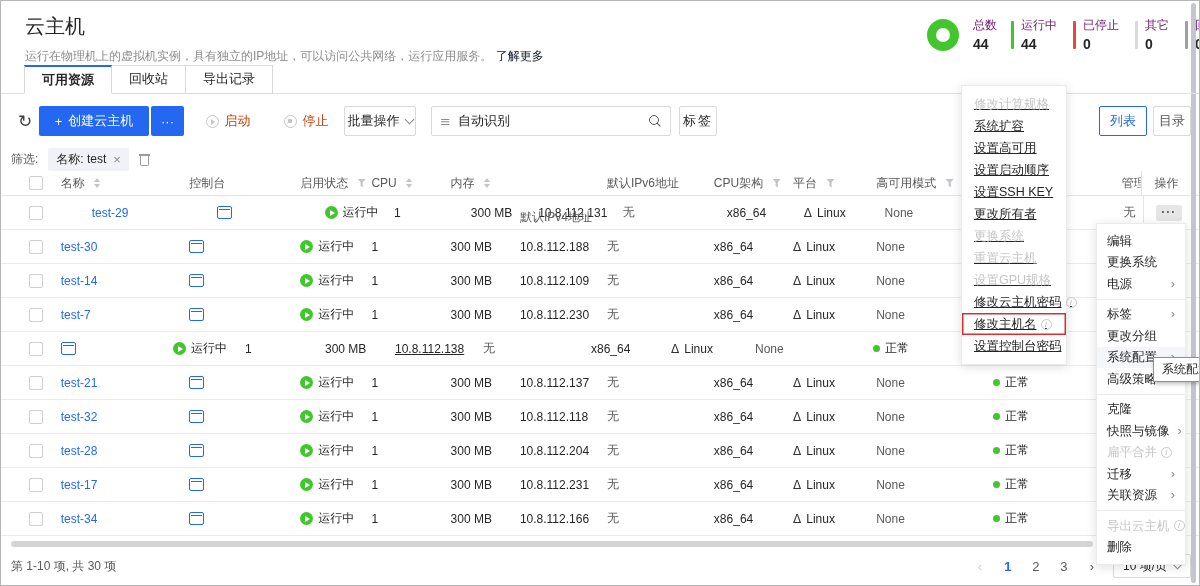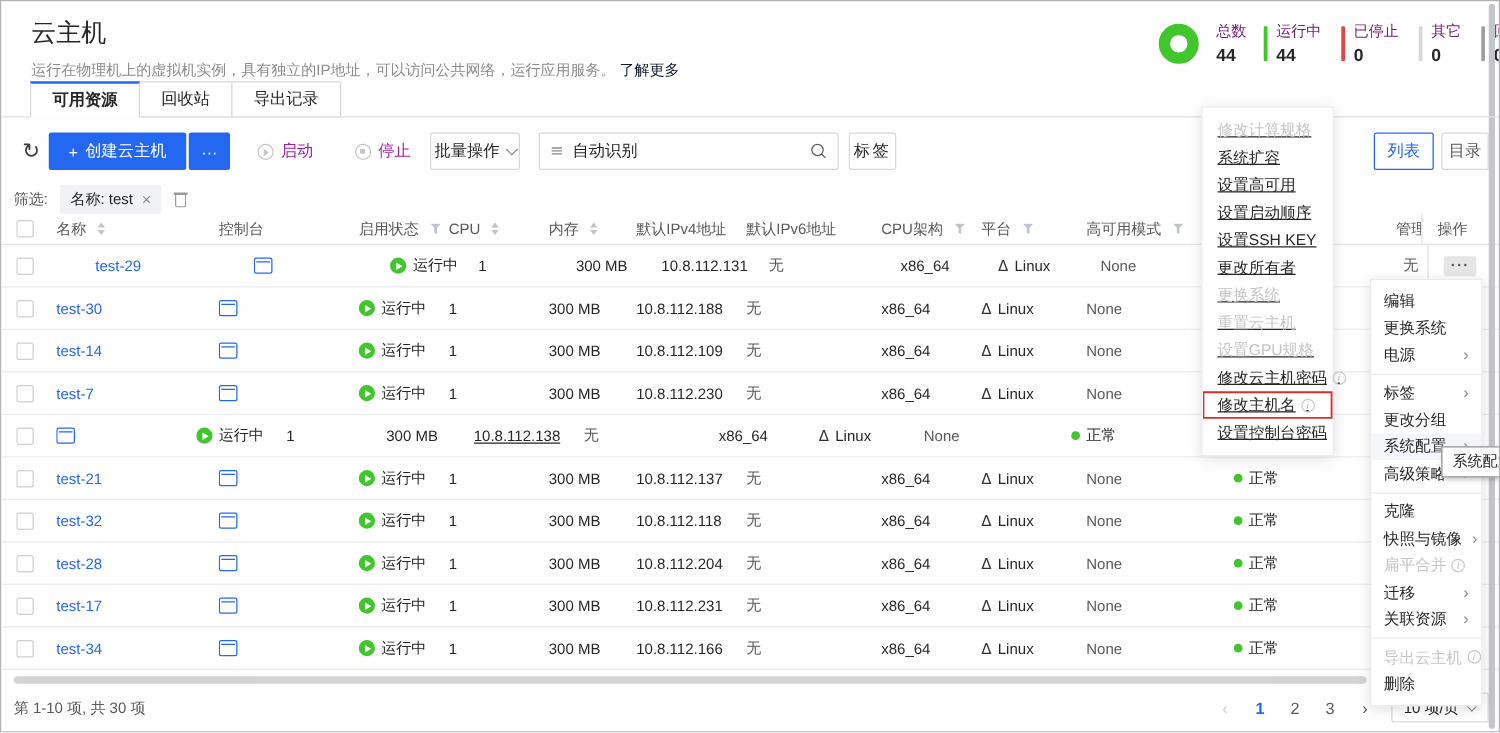--- a/index.html
+++ b/index.html
@@ -26,21 +26,21 @@
   .tab { height:29px; line-height:26px; padding:0 17px; border:1px solid #d9d9d9; margin-left:-1px;
          background:#fff; font-size:13px; color:#262626; cursor:pointer; }
   .tab.active { border-top:2px solid #2468f2; border-bottom:1px solid #fff; font-weight:bold; z-index:3; }
   .tabline { position:absolute; left:0; right:0; top:92px; border-top:1px solid #e0e0e0; z-index:1; }
 
   
   .tbtn { position:absolute; top:105px; height:30px; display:flex; align-items:center; justify-content:center;
           gap:6px; border-radius:2px; font-size:13px; cursor:pointer; background:#fff; border:none; }
   .btn-primary { background:#2468f2; color:#fff; }
   .btn-plain  { border:1px solid #d9d9d9; color:#262626; }
-  .btn-disabled { color:#a21caf; cursor:default; }
+  .btn-disabled { color:#c2410c; cursor:default; }
   .refresh-glyph { font-size:17px; color:#3c3c3c; font-family:"DejaVu Sans",sans-serif; }
   .searchbox { position:absolute; top:105px; left:430px; width:240px; height:30px; border:1px solid #d9d9d9;
                border-radius:2px; display:flex; align-items:center; padding:0 8px; gap:7px; background:#fff; }
   .searchbox .txt { flex:1; color:#262626; font-size:13px; }
   .lines-ic { color:#8c8c8c; font-size:13px; font-family:"DejaVu Sans",sans-serif; }
   .mag { position:relative; width:13px; height:13px; display:inline-block; }
   .mag::before { content:''; position:absolute; width:8px; height:8px; border:1.4px solid #595959; border-radius:50%; left:0; top:0; }
   .mag::after  { content:''; position:absolute; width:5px; height:1.4px; background:#595959; transform:rotate(45deg); left:7px; top:9.5px; }
   .chev { width:7px; height:7px; border-right:1.3px solid #8c8c8c; border-bottom:1.3px solid #8c8c8c;
           transform:rotate(45deg); display:inline-block; margin-top:-4px; }
@@ -57,21 +57,21 @@
   .filterrow .flabel { color:#595959; }
   .ftag { background:#f0f2f5; border-radius:2px; padding:3px 8px; display:flex; gap:7px; align-items:center; color:#262626; }
   .ftag .x { color:#8c8c8c; cursor:pointer; font-size:13px; line-height:10px; }
   .trash { position:relative; width:11px; height:13px; display:inline-block; cursor:pointer; }
   .trash::before { content:''; position:absolute; left:1px; right:1px; top:3px; bottom:0;
                    border:1px solid #9a9a9a; border-top:none; border-radius:0 0 2px 2px; }
   .trash::after { content:''; position:absolute; left:0; right:0; top:1px; height:1.5px; background:#9a9a9a; }
 
   
   .table { position:absolute; left:0; top:170px; width:1198px; }
-  .trow { display:flex; padding-left:12px; }
+  .trow { display:flex; padding-left:28px; }
   .thead { height:25px; border-bottom:1px solid #e4e4e4; color:#595959; }
   .tbodyrow { height:34px; border-bottom:1px solid #ececec; }
   .cell { overflow:hidden; white-space:nowrap; display:flex; align-items:center; gap:5px; height:100%; }
   .hcell { position:relative; }
   .hcell.div::before { content:''; position:absolute; left:-9px; top:50%; margin-top:-6px; width:1px; height:12px; background:#e0e0e0; }
   .opcol { border-left:1px solid #e4e4e4; padding-left:12px; }
   .cbx { width:14px; height:14px; border:1px solid #cfcfcf; border-radius:2px; background:#fff; cursor:pointer; }
   .namelink { color:#2468f2; cursor:pointer; }
   .console-ic { width:15px; height:13px; border:1.4px solid #2468f2; border-radius:2px; position:relative; display:inline-block; cursor:pointer; }
   .console-ic::after { content:''; position:absolute; left:1px; right:1px; top:2px; height:1.3px; background:#2468f2; }
@@ -252,21 +252,21 @@
             <i class="dn"></i>
           </span>
         </div>
         <div class="cell hcell div" style="width: 70px;">
           <span>内存</span>
           <span class="sort">
             <i class="up"></i>
             <i class="dn"></i>
           </span>
         </div>
-        <div class="cell hcell div" style="width: 88px;">
+        <div class="cell hcell div" style="width: 88px; margin-top: 34px;">
           <span>默认IPv4地址</span>
         </div>
         <div class="cell hcell div" style="width: 108px;">
           <span>默认IPv6地址</span>
         </div>
         <div class="cell hcell div" style="width: 80px;">
           <span>CPU架构</span>
           <span class="funnel"></span>
         </div>
         <div class="cell hcell div" style="width: 84px;">

